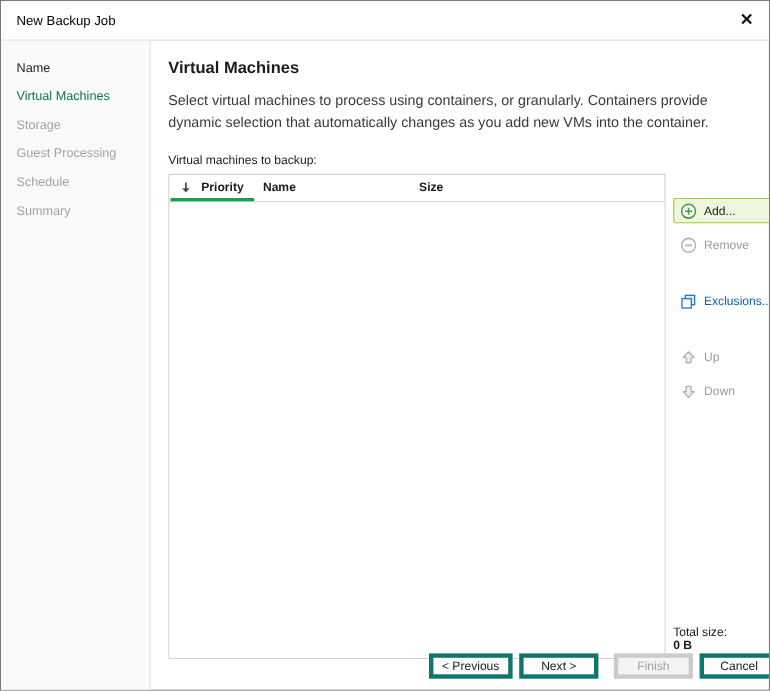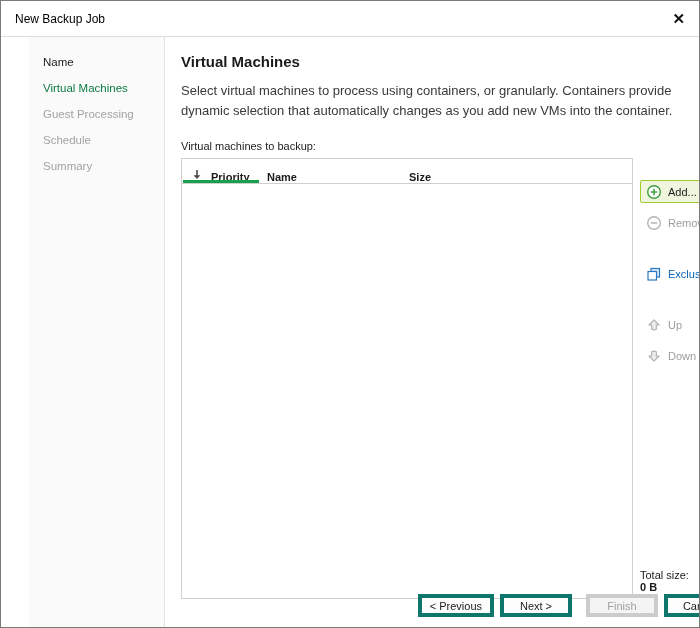--- a/index.html
+++ b/index.html
@@ -23,21 +23,21 @@
     background:#ffffff;
   }
   .titlebar .title { font-size:12px; color:#000; }
   .titlebar .close {
     margin-left:auto;
     font-size:15px; font-weight:bold; color:#111;
     cursor:pointer; line-height:1;
   }
 
   
-  .content { display:flex; height:591px;padding-left:28px; }
+  .content { display:flex; height:591px; }
 
   .sidebar {
     width:136px;
     background:#fafafa;
     border-right:1px solid #e2e2e2;
     padding-top:12px;
     flex-shrink:0;
   }
   .sidebar .item {
     padding:7px 14px;
@@ -68,21 +68,21 @@
     border:1px solid #cfcfcf;
     display:flex; flex-direction:column;
     background:#fff;
   }
   .thead {
     display:flex; align-items:center;
     height:25px;
     border-bottom:1px solid #cfcfcf;
     font-size:11px; font-weight:bold; color:#1b1b1b;
   }
-  .th { height:100%; display:flex; align-items:flex-end; }
+  .th { height:100%; display:flex; align-items:center; }
   .th-priority { width:85px; padding-left:7px; gap:6px; position:relative; }
   .th-priority::after {
     content:""; position:absolute; left:1px; bottom:0;
     width:76px; height:3px; background:#17a04e;
   }
   .th-name { width:142px; }
   .th-type { width:128px; }
   .th-size { flex:1; }
   .tbody { flex:1; background:#fff; }
 
@@ -145,20 +145,21 @@
   <div class="titlebar">
     <span class="title">New Backup Job</span>
     <span class="close">✕</span>
   </div>
 
   <div class="content">
 
     <div class="sidebar">
       <div class="item">Name</div>
       <div class="item active">Virtual Machines</div>
+      <div class="item pending">Storage</div>
       <div class="item pending">Guest Processing</div>
       <div class="item pending">Schedule</div>
       <div class="item pending">Summary</div>
     </div>
 
     <div class="main">
 
       <div class="page-title">Virtual Machines</div>
       <div class="desc">Select virtual machines to process using containers, or granularly. Containers provide dynamic selection that automatically changes as you add new VMs into the container.</div>
 

